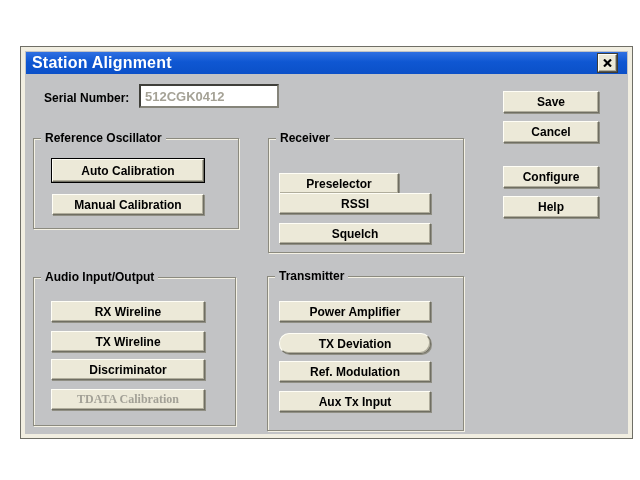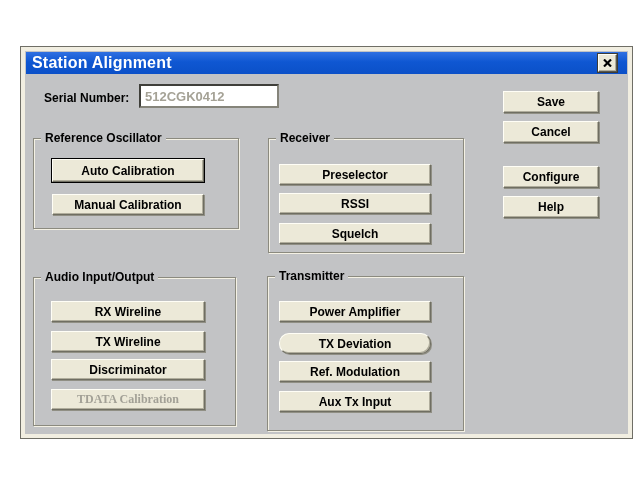--- a/index.html
+++ b/index.html
@@ -106,21 +106,21 @@
 
     <div class="group" style="left:12px; top:91px; width:206px; height:91px;">
       <span class="group-label">Reference Oscillator</span>
     </div>
     <button class="btn default" style="left:31px; top:112px; width:152px;">Auto Calibration</button>
     <button class="btn" style="left:31px; top:147px; width:152px;">Manual Calibration</button>
 
     <div class="group" style="left:247px; top:91px; width:196px; height:115px;">
       <span class="group-label">Receiver</span>
     </div>
-    <button class="btn" style="left:258px; top:117px; width:152px;">Preselector</button>
+    <button class="btn" style="left:258px; top:126px; width:120px;">Preselector</button>
     <button class="btn" style="left:258px; top:176px; width:152px;">Squelch</button>
     <button class="btn" style="left:258px; top:146px; width:152px;">RSSI</button>
 
     <div class="group" style="left:12px; top:230px; width:203px; height:149px;">
       <span class="group-label">Audio Input/Output</span>
     </div>
     <button class="btn" style="left:30px; top:254px; width:154px;">RX Wireline</button>
     <button class="btn" style="left:30px; top:284px; width:154px;">TX Wireline</button>
     <button class="btn" style="left:30px; top:312px; width:154px;">Discriminator</button>
     <button class="btn disabled" style="left:30px; top:342px; width:154px;font-family:Liberation Serif, serif;" disabled="">TDATA Calibration</button>

